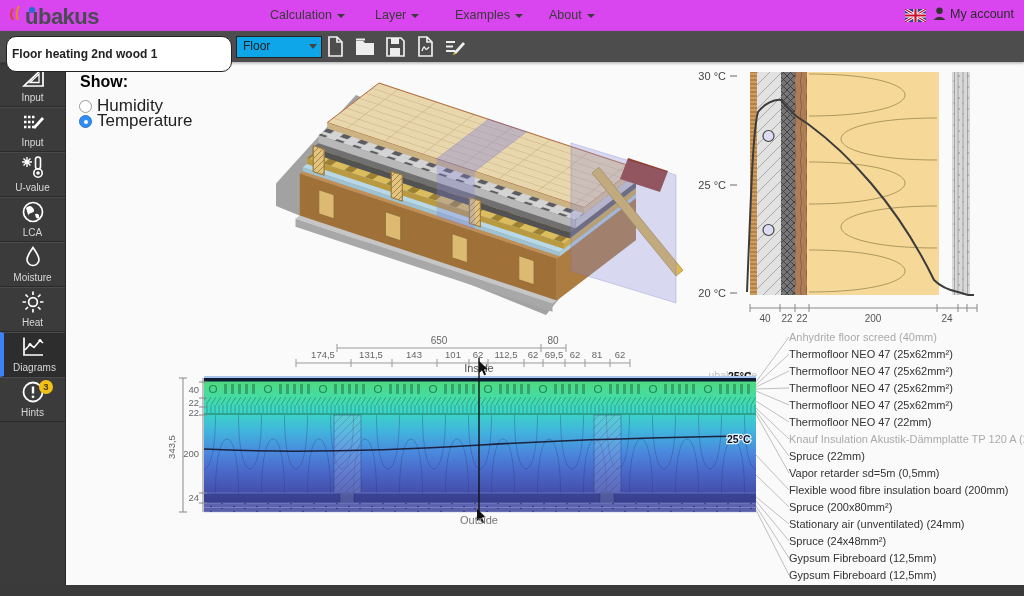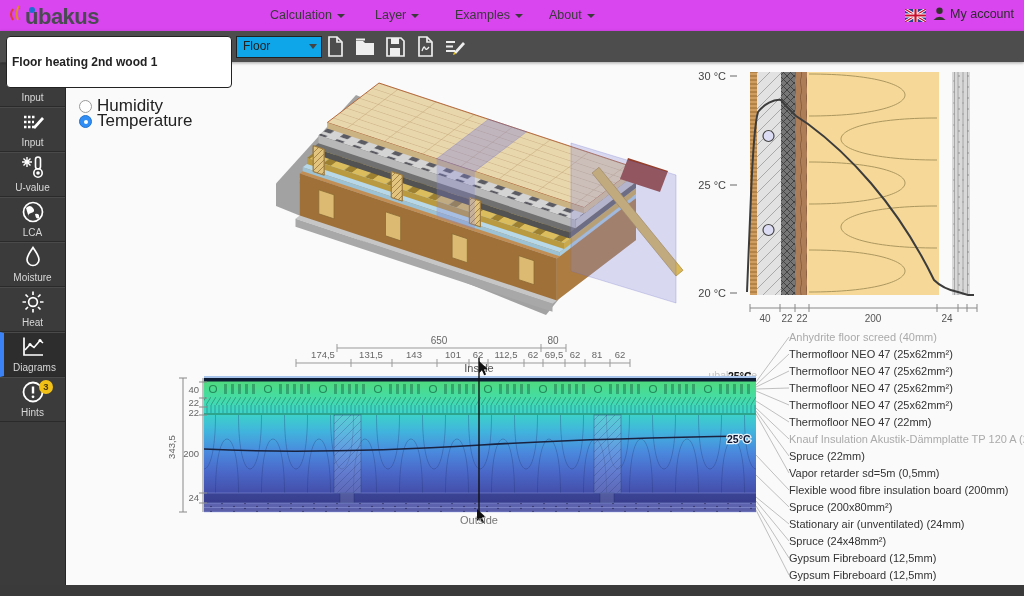--- a/index.html
+++ b/index.html
@@ -7,22 +7,22 @@
   .abs{position:absolute}
   
   .header{position:absolute;left:0;top:0;width:1024px;height:31px;background:#d946ef;z-index:5}
   .menu{position:absolute;top:8px;font-size:12.5px;color:#3a3a3a;cursor:pointer;white-space:nowrap}
   .caret{display:inline-block;width:0;height:0;border-left:4px solid transparent;border-right:4px solid transparent;
     border-top:4px solid #3a3a3a;margin-left:5px;vertical-align:middle}
   .account{position:absolute;top:7px;right:10px;font-size:12.5px;color:#2b2b2b}
   
   .toolbar{position:absolute;left:0;top:31px;width:1024px;height:31px;background:#4d4d4d;z-index:5;
     box-shadow:0 1px 3px rgba(0,0,0,.35)}
-  .proj-input{position:absolute;left:6px;top:5px;width:214px;height:18px;border:1px solid #222;border-radius:4px;
-    font-family:"Liberation Sans",sans-serif;font-size:12px;font-weight:bold;color:#222;padding:16px 5px;background:#fff}
+  .proj-input{position:absolute;left:6px;top:5px;width:214px;height:18px;border:1px solid #222;border-radius:10px;
+    font-family:"Liberation Sans",sans-serif;font-size:12px;font-weight:bold;color:#222;padding:8px 5px;background:#fff}
   .type-select{position:absolute;left:236px;top:5px;width:64px;height:18px;background:#0ea5e9;border:1px solid #222;
     border-radius:0;font-size:12px;color:#222;padding:2px 14px 0 6px;cursor:pointer}
   .type-select .sel-caret{position:absolute;right:4px;top:7px;width:0;height:0;border-left:4px solid transparent;
     border-right:4px solid transparent;border-top:5px solid #444}
   .tb-icon{position:absolute;top:4px;width:26px;height:23px;cursor:pointer}
   
   .sidebar{position:absolute;left:0;top:62px;width:65px;bottom:0;background:#3b3b3b;z-index:4;border-right:1px solid #262626}
   .side-item{position:relative;height:42px;padding-top:1px;text-align:center;cursor:pointer;
     border-top:1px solid #4a4a4a;border-bottom:1px solid #2a2a2a}
   .side-item .lbl{display:block;font-size:10px;color:#d8d8d8;margin-top:-2px}

